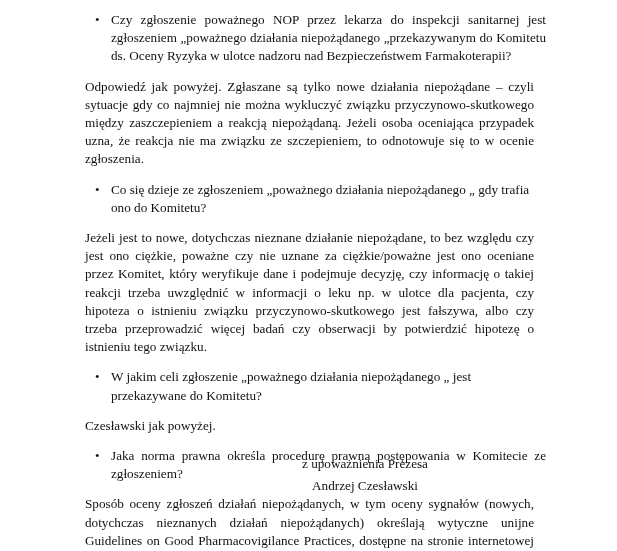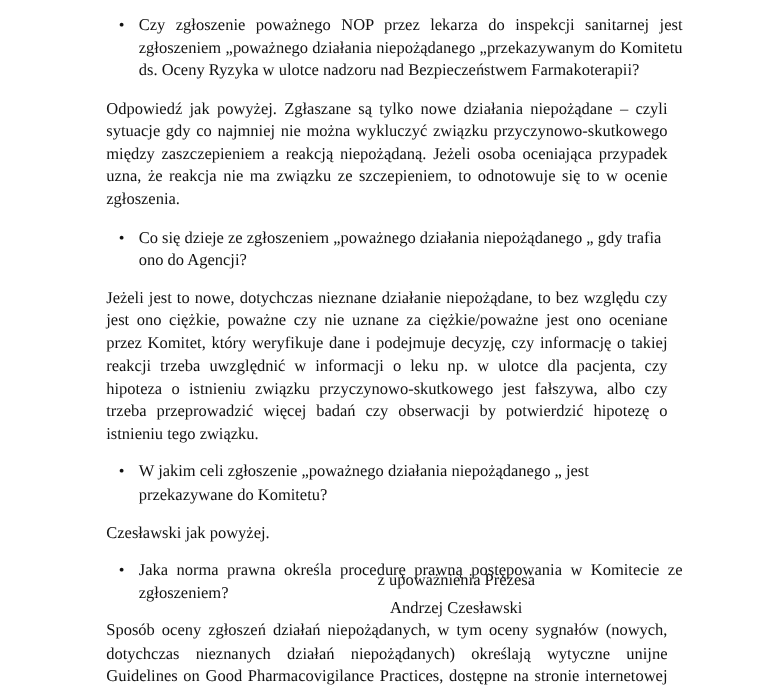--- a/index.html
+++ b/index.html
@@ -65,21 +65,21 @@
 
 <div class="page">
   <p class="bullet-item">
     <span class="bullet">•</span>
     <span>Czy zgłoszenie poważnego NOP przez lekarza do inspekcji sanitarnej jest zgłoszeniem „poważnego działania niepożądanego „przekazywanym do Komitetu ds. Oceny Ryzyka w ulotce nadzoru nad Bezpieczeństwem Farmakoterapii?</span>
   </p>
   <p class="para">Odpowiedź jak powyżej. Zgłaszane są tylko nowe działania niepożądane – czyli sytuacje gdy co najmniej nie można wykluczyć związku przyczynowo-skutkowego między zaszczepieniem a reakcją niepożądaną.  Jeżeli osoba oceniająca przypadek uzna, że reakcja nie ma związku ze szczepieniem, to odnotowuje się to w ocenie zgłoszenia.</p>
 
   <p class="bullet-item left">
     <span class="bullet">•</span>
-    <span>Co się dzieje ze zgłoszeniem „poważnego działania niepożądanego „ gdy trafia ono do Agencji?</span>
+    <span>Co się dzieje ze zgłoszeniem „poważnego działania niepożądanego „ gdy trafia ono do Komitetu?</span>
   </p>
   <p class="para">Jeżeli jest to nowe, dotychczas nieznane działanie niepożądane, to bez względu czy jest ono ciężkie, poważne czy nie uznane za ciężkie/poważne jest ono oceniane przez Komitet, który weryfikuje dane i podejmuje decyzję, czy informację o takiej reakcji trzeba uwzględnić w informacji o leku np. w ulotce dla pacjenta, czy hipoteza o istnieniu związku przyczynowo-skutkowego jest fałszywa, albo czy trzeba przeprowadzić więcej badań czy obserwacji by potwierdzić hipotezę o istnieniu tego związku.</p>
 
   <p class="bullet-item left">
     <span class="bullet">•</span>
     <span>W jakim celi zgłoszenie „poważnego działania niepożądanego „ jest przekazywane do Komitetu?</span>
   </p>
   <p class="para">Czesławski jak powyżej.</p>
 
   <p class="bullet-item">

